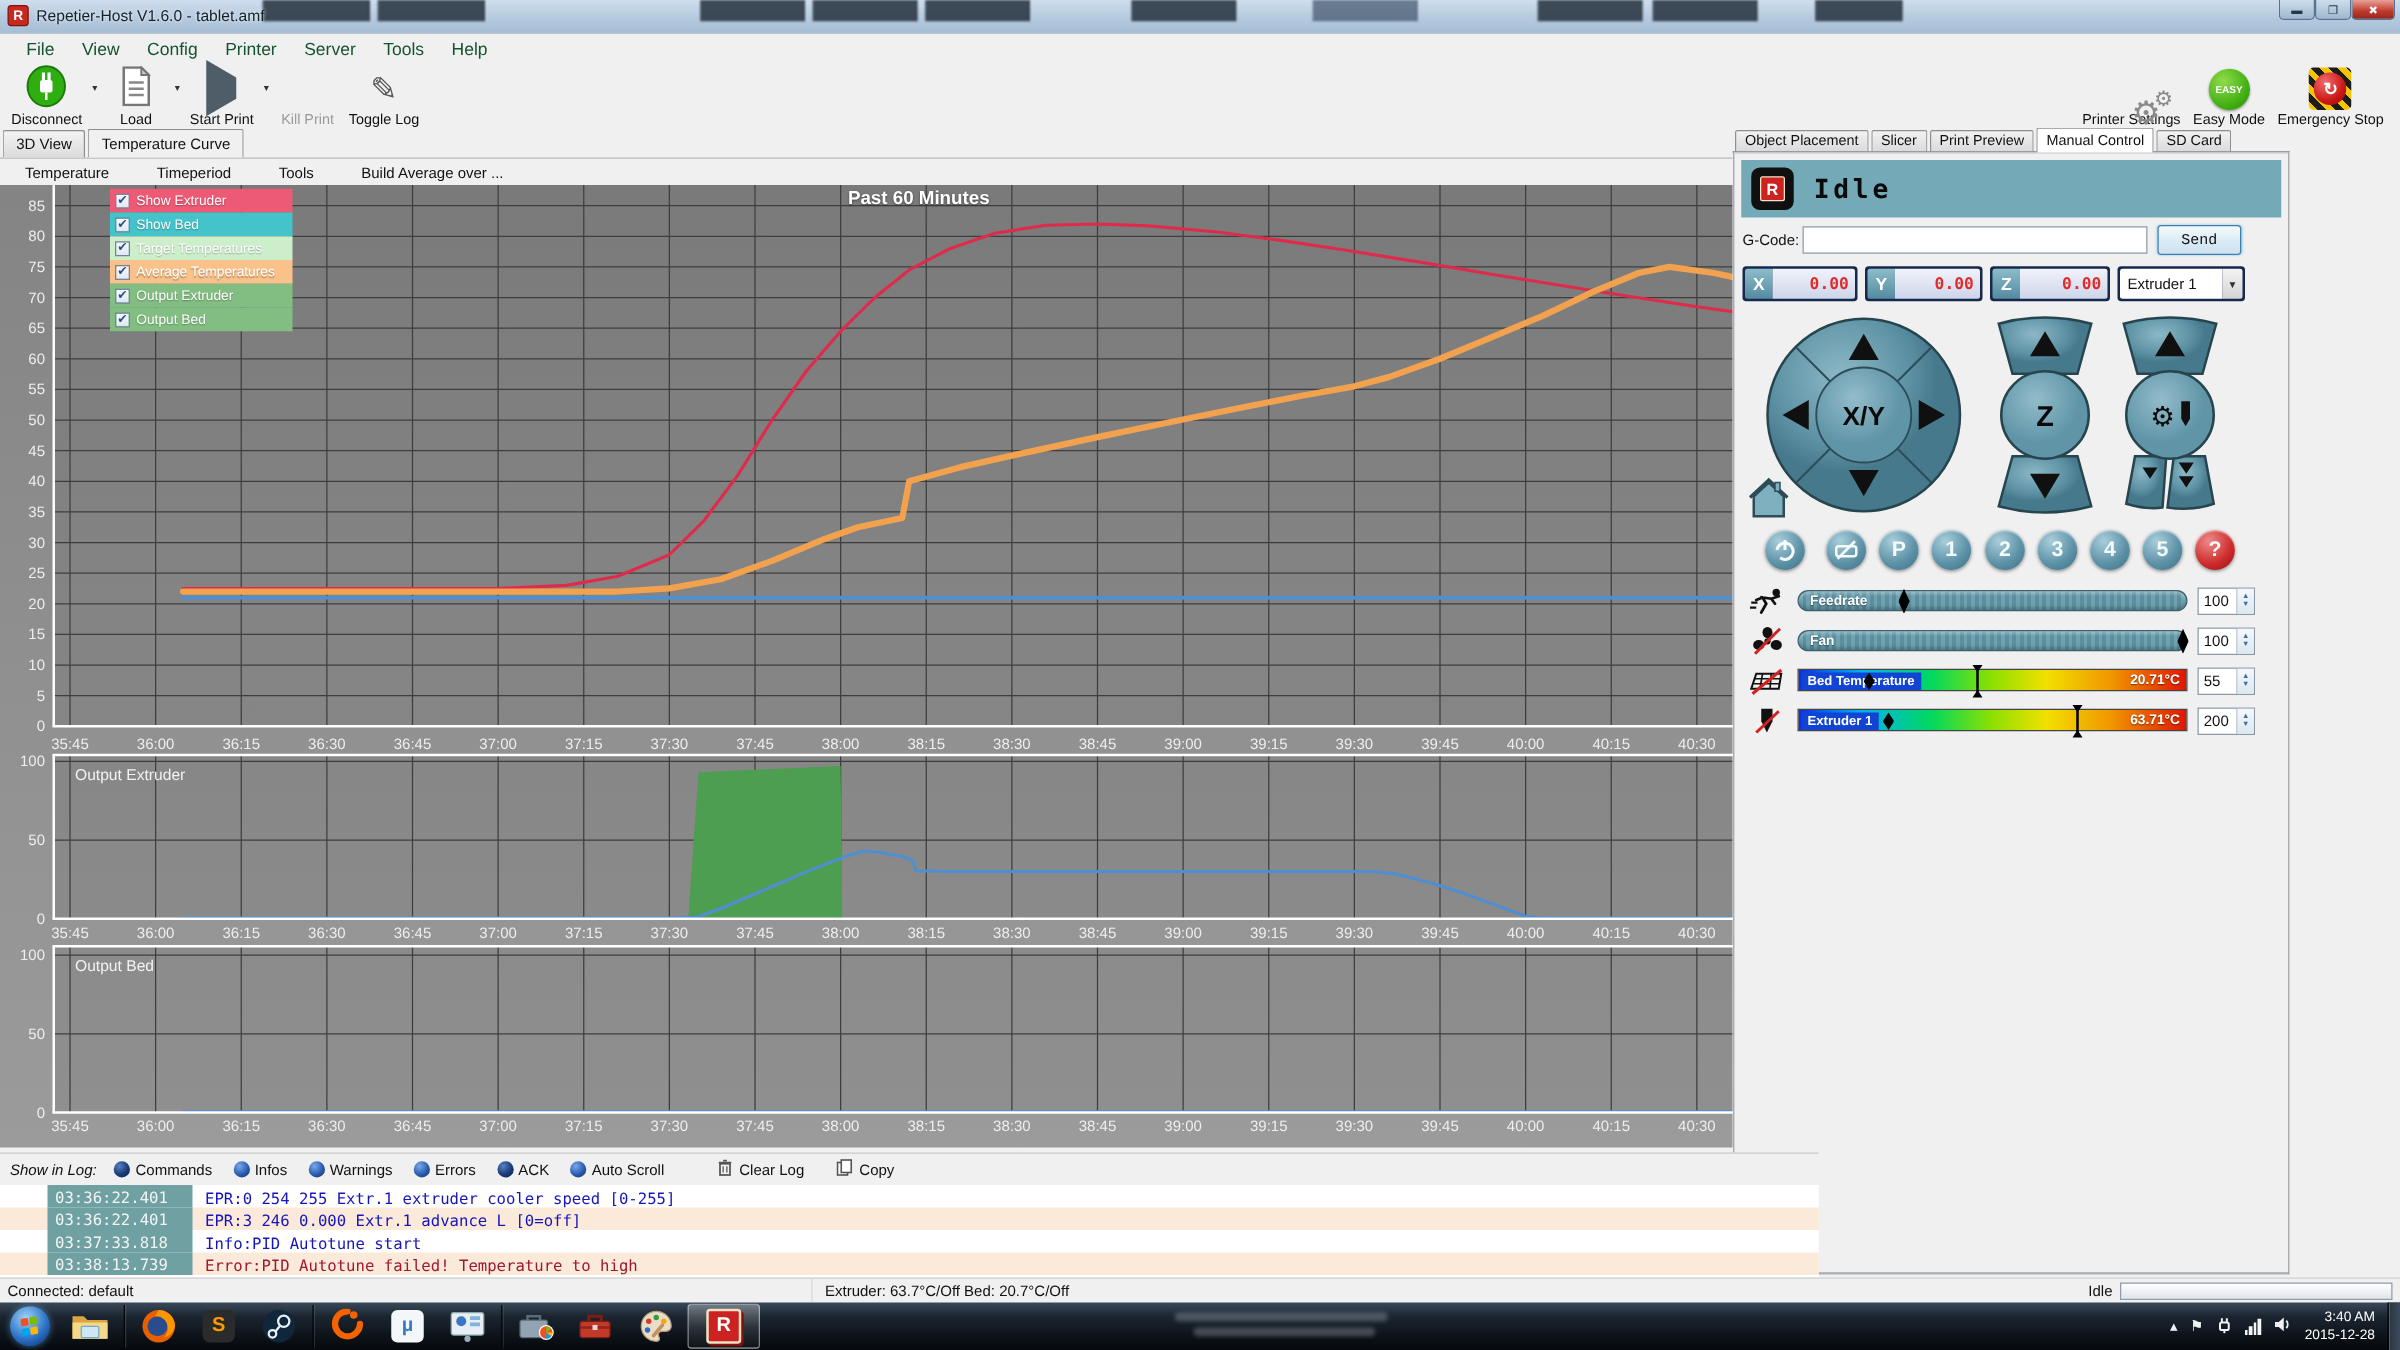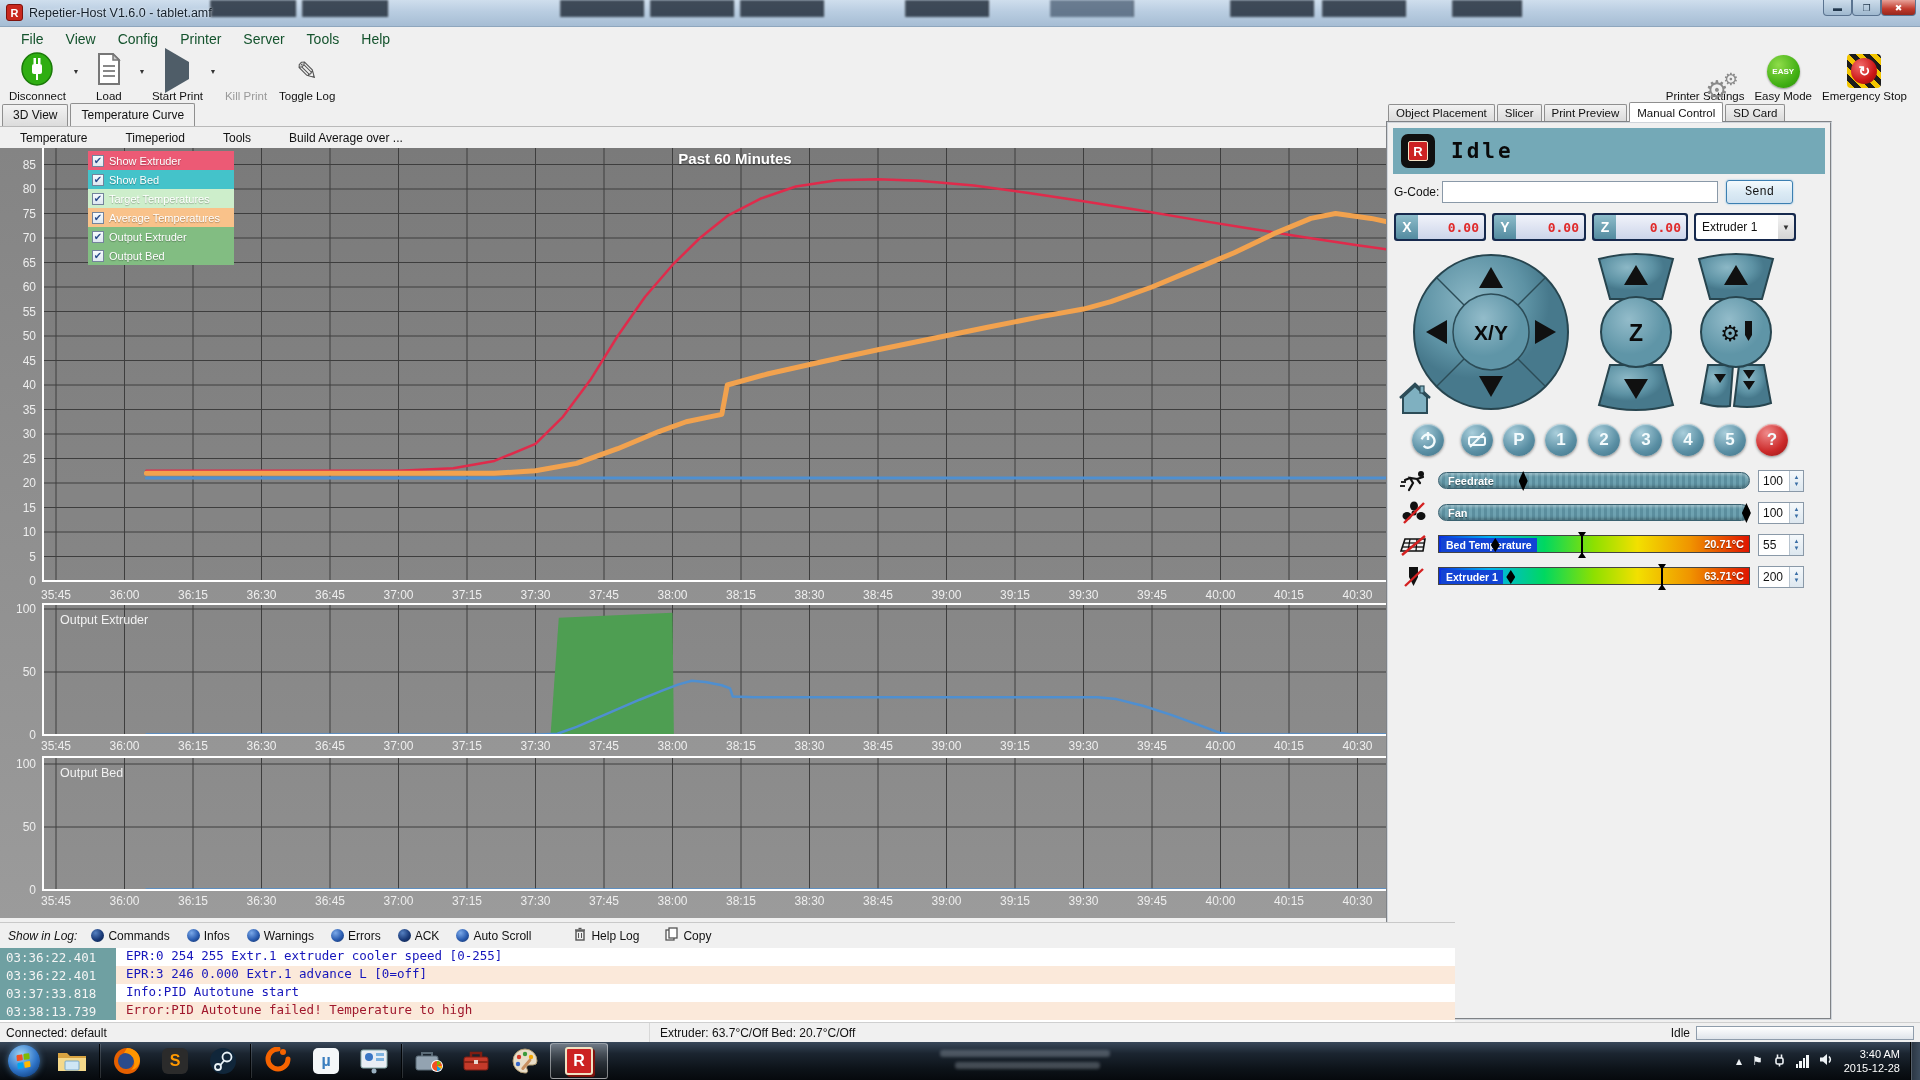--- a/index.html
+++ b/index.html
@@ -158,21 +158,21 @@
     border-top:1px solid #c9c9c9; display:flex; align-items:center; padding-left:8px; }
   .log-toolbar .label { font-size:12px; color:#111; margin-right:14px;font-style:italic; }
   .toggle { display:flex; align-items:center; gap:4px; margin-right:17px; }
   .toggle .dot { width:13px; height:13px; border-radius:50%;
     background:radial-gradient(circle at 35% 30%, #7aa8e8, #2a5cb0 55%, #102a5e); }
   .toggle.dark .dot { background:radial-gradient(circle at 35% 30%, #5580c0, #1a3a78 55%, #0a1c40); }
   .toggle .t { font-size:12px; color:#111; }
   .log-action { display:flex; align-items:center; gap:5px; margin-left:26px; font-size:12px; color:#111; }
   .log-rows { position:absolute; left:0; top:948px; width:1455px; height:74px; background:#fff;
     font-family:"DejaVu Sans Mono", monospace; font-size:12.5px; }
-  .log-row { display:flex; height:18px; align-items:flex-start; }
+  .log-row { display:flex; height:18px; align-items:flex-end;padding-left:38px; }
   .log-row.alt { background:#fbe9da; }
   .log-row .ts { width:116px; align-self:stretch; background:#6fa0a2; color:#f4f4f4; display:flex;
     align-items:center; padding-left:6px; }
   .log-row .msg { padding-left:10px; color:#1515bb; white-space:pre; }
   .log-row.error .msg { color:#a0182d; }
 
   
   .statusbar { position:absolute; left:0; top:1022px; width:1920px; height:20px; background:#f0f0f0;
     border-top:1px solid #cfcfcf; display:flex; align-items:center; font-size:12px; color:#111; }
   .sb-conn { width:650px; padding-left:6px; border-right:1px solid #d8d8d8; align-self:stretch; display:flex; align-items:center; }
@@ -812,21 +812,21 @@
         <span class="t">Auto Scroll</span>
       </span>
       <span class="log-action">
         <span><svg width="12" height="14" viewBox="0 0 12 14">
             <rect x="2" y="4" width="8" height="9" fill="none" stroke="#555" stroke-width="1.4"></rect>
             <line x1="1" y1="3" x2="11" y2="3" stroke="#555" stroke-width="1.4"></line>
             <line x1="4.5" y1="1.5" x2="7.5" y2="1.5" stroke="#555" stroke-width="1.4"></line>
             <line x1="4.5" y1="6" x2="4.5" y2="11" stroke="#555" stroke-width="1"></line>
             <line x1="7.5" y1="6" x2="7.5" y2="11" stroke="#555" stroke-width="1"></line>
           </svg></span>
-        <span>Help Log</span>
+        <span>Clear Log</span>
       </span>
       <span class="log-action">
         <span><svg width="13" height="14" viewBox="0 0 13 14">
             <rect x="1" y="3" width="8" height="10" fill="#fff" stroke="#555" stroke-width="1.3"></rect>
             <rect x="4" y="1" width="8" height="10" fill="#fff" stroke="#555" stroke-width="1.3"></rect>
           </svg></span>
         <span>Copy</span>
       </span>
     </div>
   <div class="log-rows" id="log-rows">

